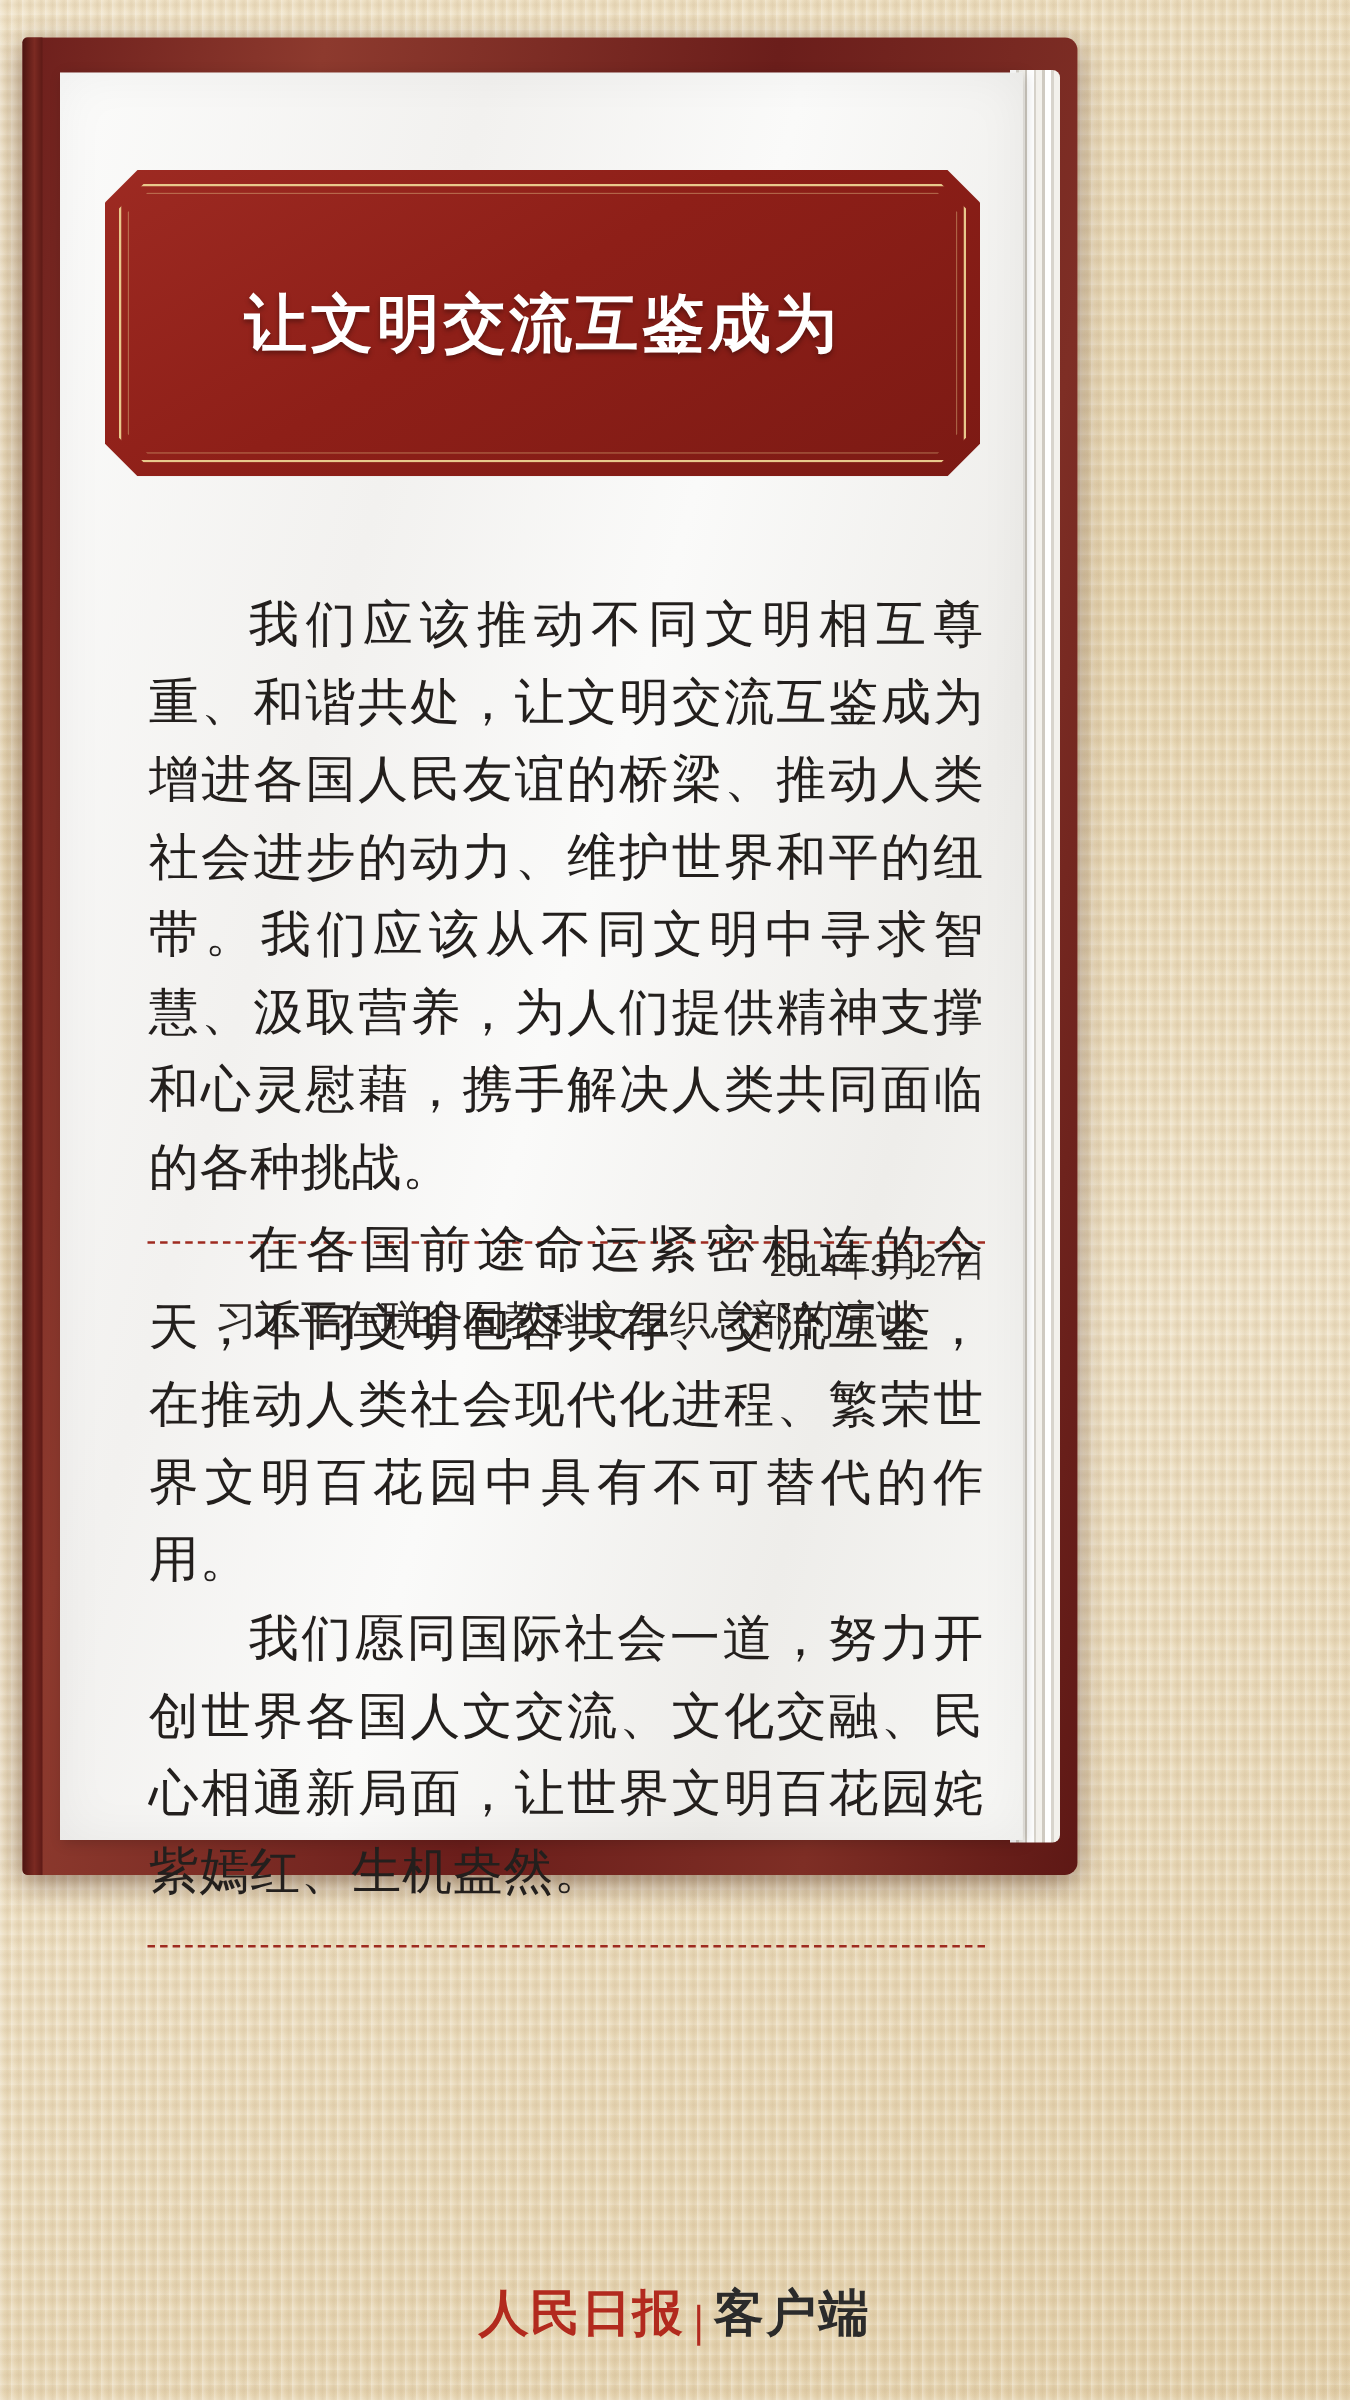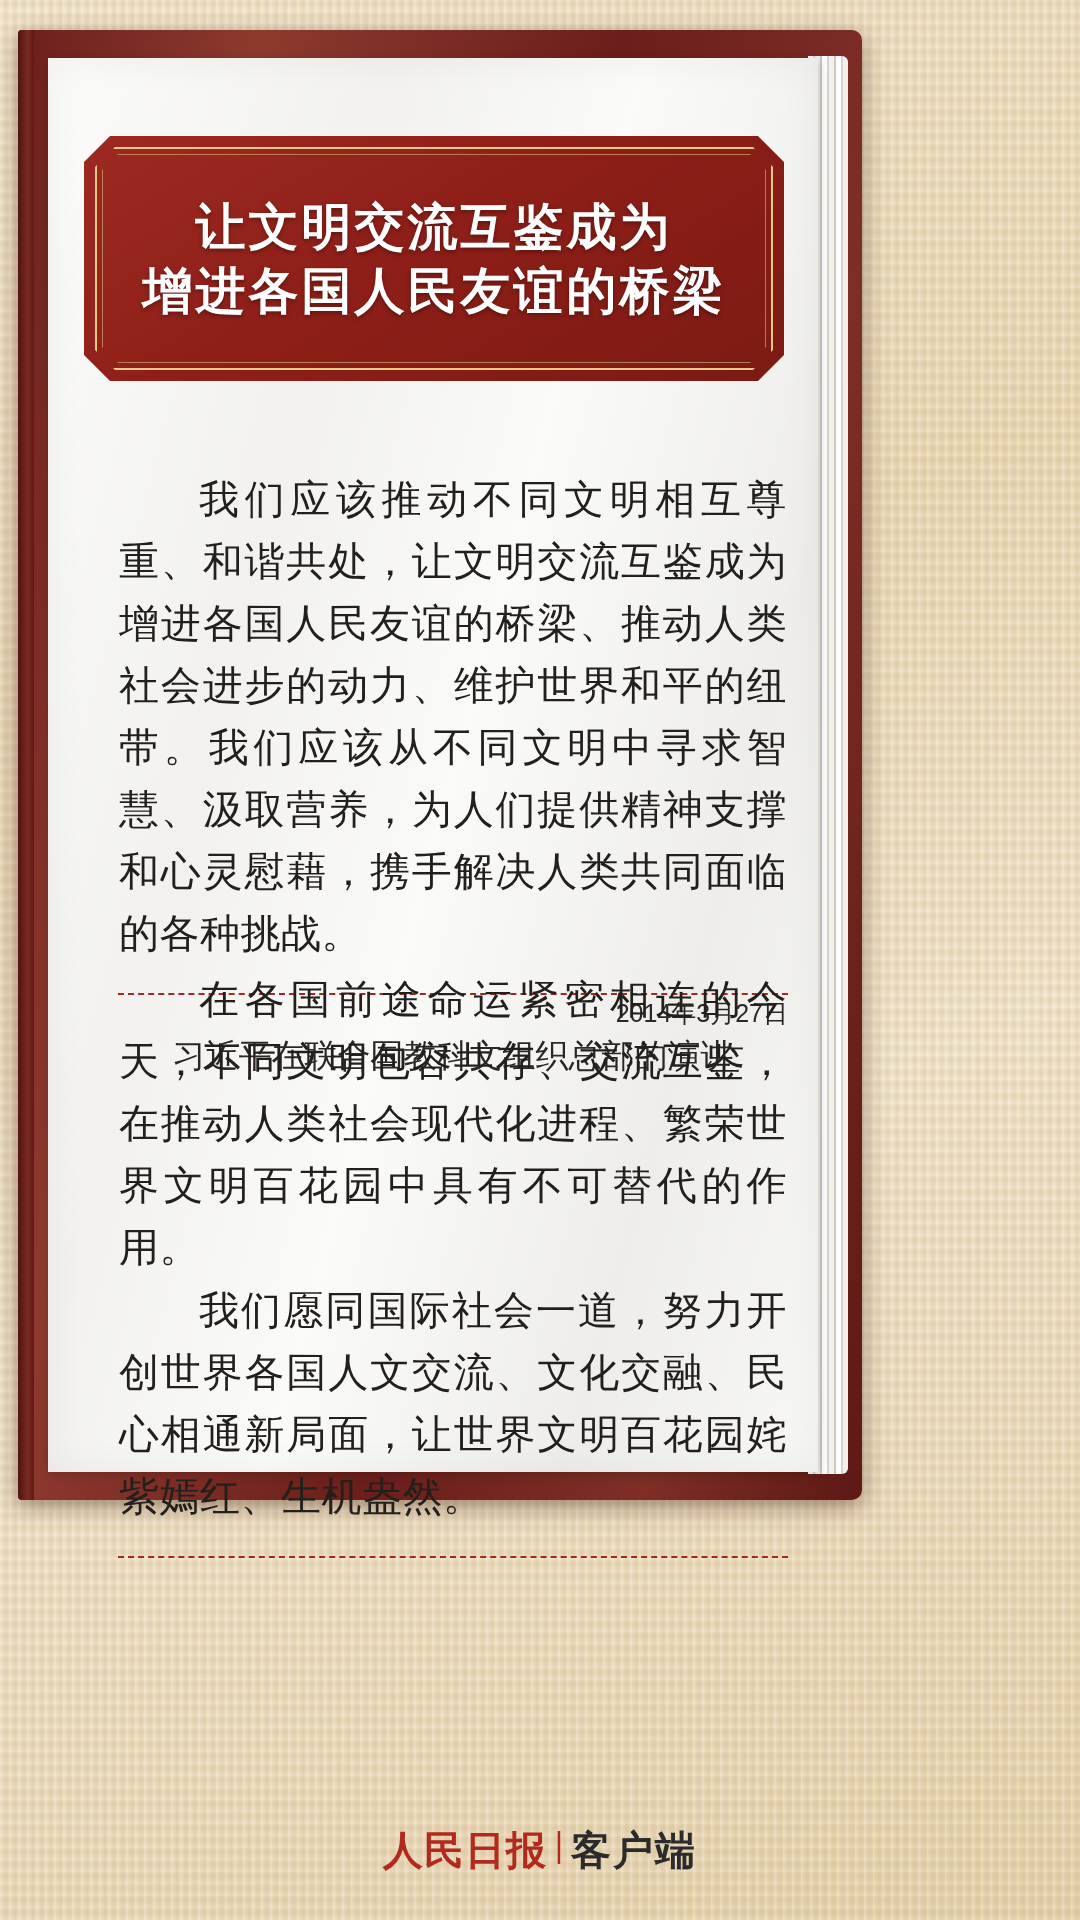--- a/index.html
+++ b/index.html
@@ -181,21 +181,21 @@
     left: 0;
     bottom: 42px;
     width: 1080px;
     display: flex;
     align-items: center;
     justify-content: center;
     gap: 10px;
   }
   .logo-mark {
     display: flex;
-    align-items: flex-start;
+    align-items: flex-end;
     gap: 6px;
   }
   .logo-red {
     font-family: "Liberation Serif", "DejaVu Serif", serif;
     font-size: 40px;
     font-weight: bold;
     color: #b22a1e;
     letter-spacing: 1px;
   }
   .logo-bar {
@@ -222,21 +222,20 @@
     <div class="page-stack"></div>
 
     <div class="sheet">
 
       <div class="plaque-wrap">
         <div class="plaque-outer"></div>
         <div class="plaque-line"></div>
         <div class="plaque-inner-edge"></div>
         <div class="plaque-title">
           <div>让文明交流互鉴成为</div>
-          <div>增进各国人民友谊的桥梁</div>
         </div>
       </div>
 
       <div class="quote-block q1">
         <div class="quote-text">
           <p>我们应该推动不同文明相互尊重、和谐共处，让文明交流互鉴成为增进各国人民友谊的桥梁、推动人类社会进步的动力、维护世界和平的纽带。我们应该从不同文明中寻求智慧、汲取营养，为人们提供精神支撑和心灵慰藉，携手解决人类共同面临的各种挑战。</p>
         </div>
         <div class="divider"></div>
         <div class="attrib">
           <div class="date">2014年3月27日</div>

